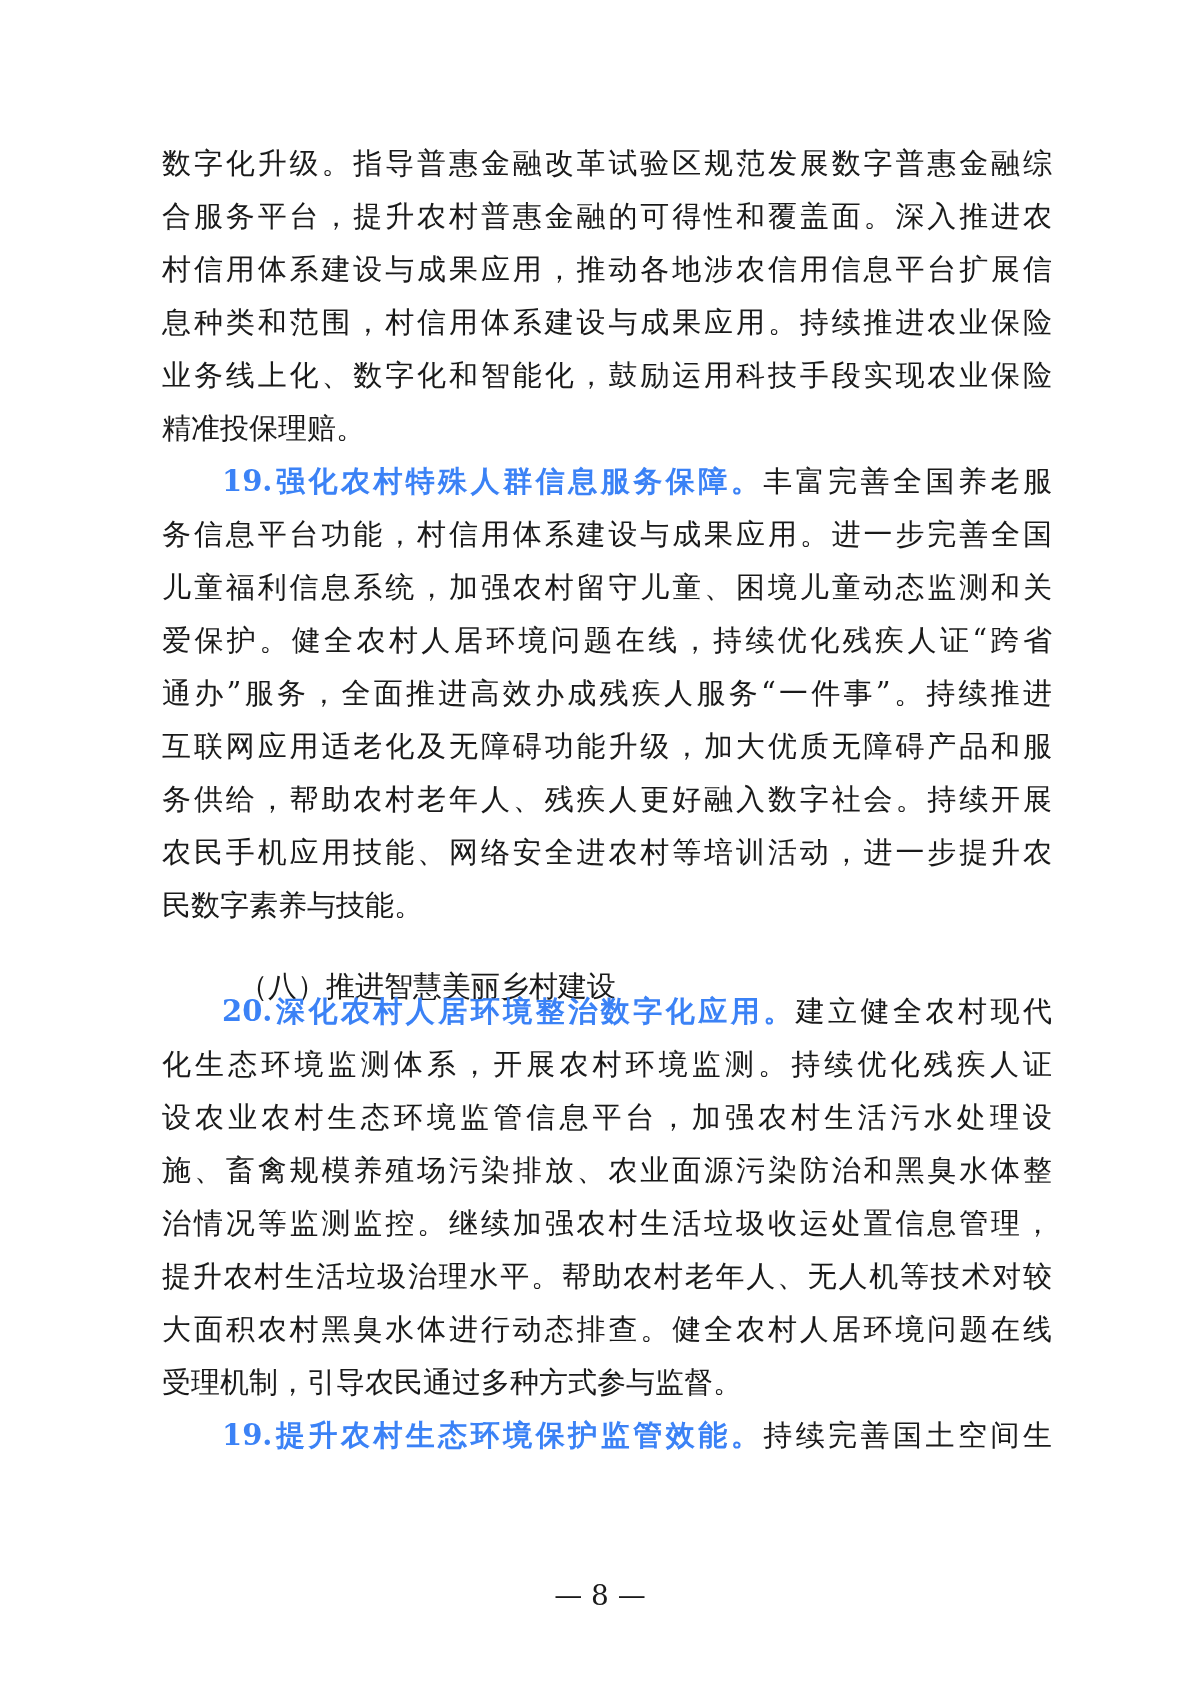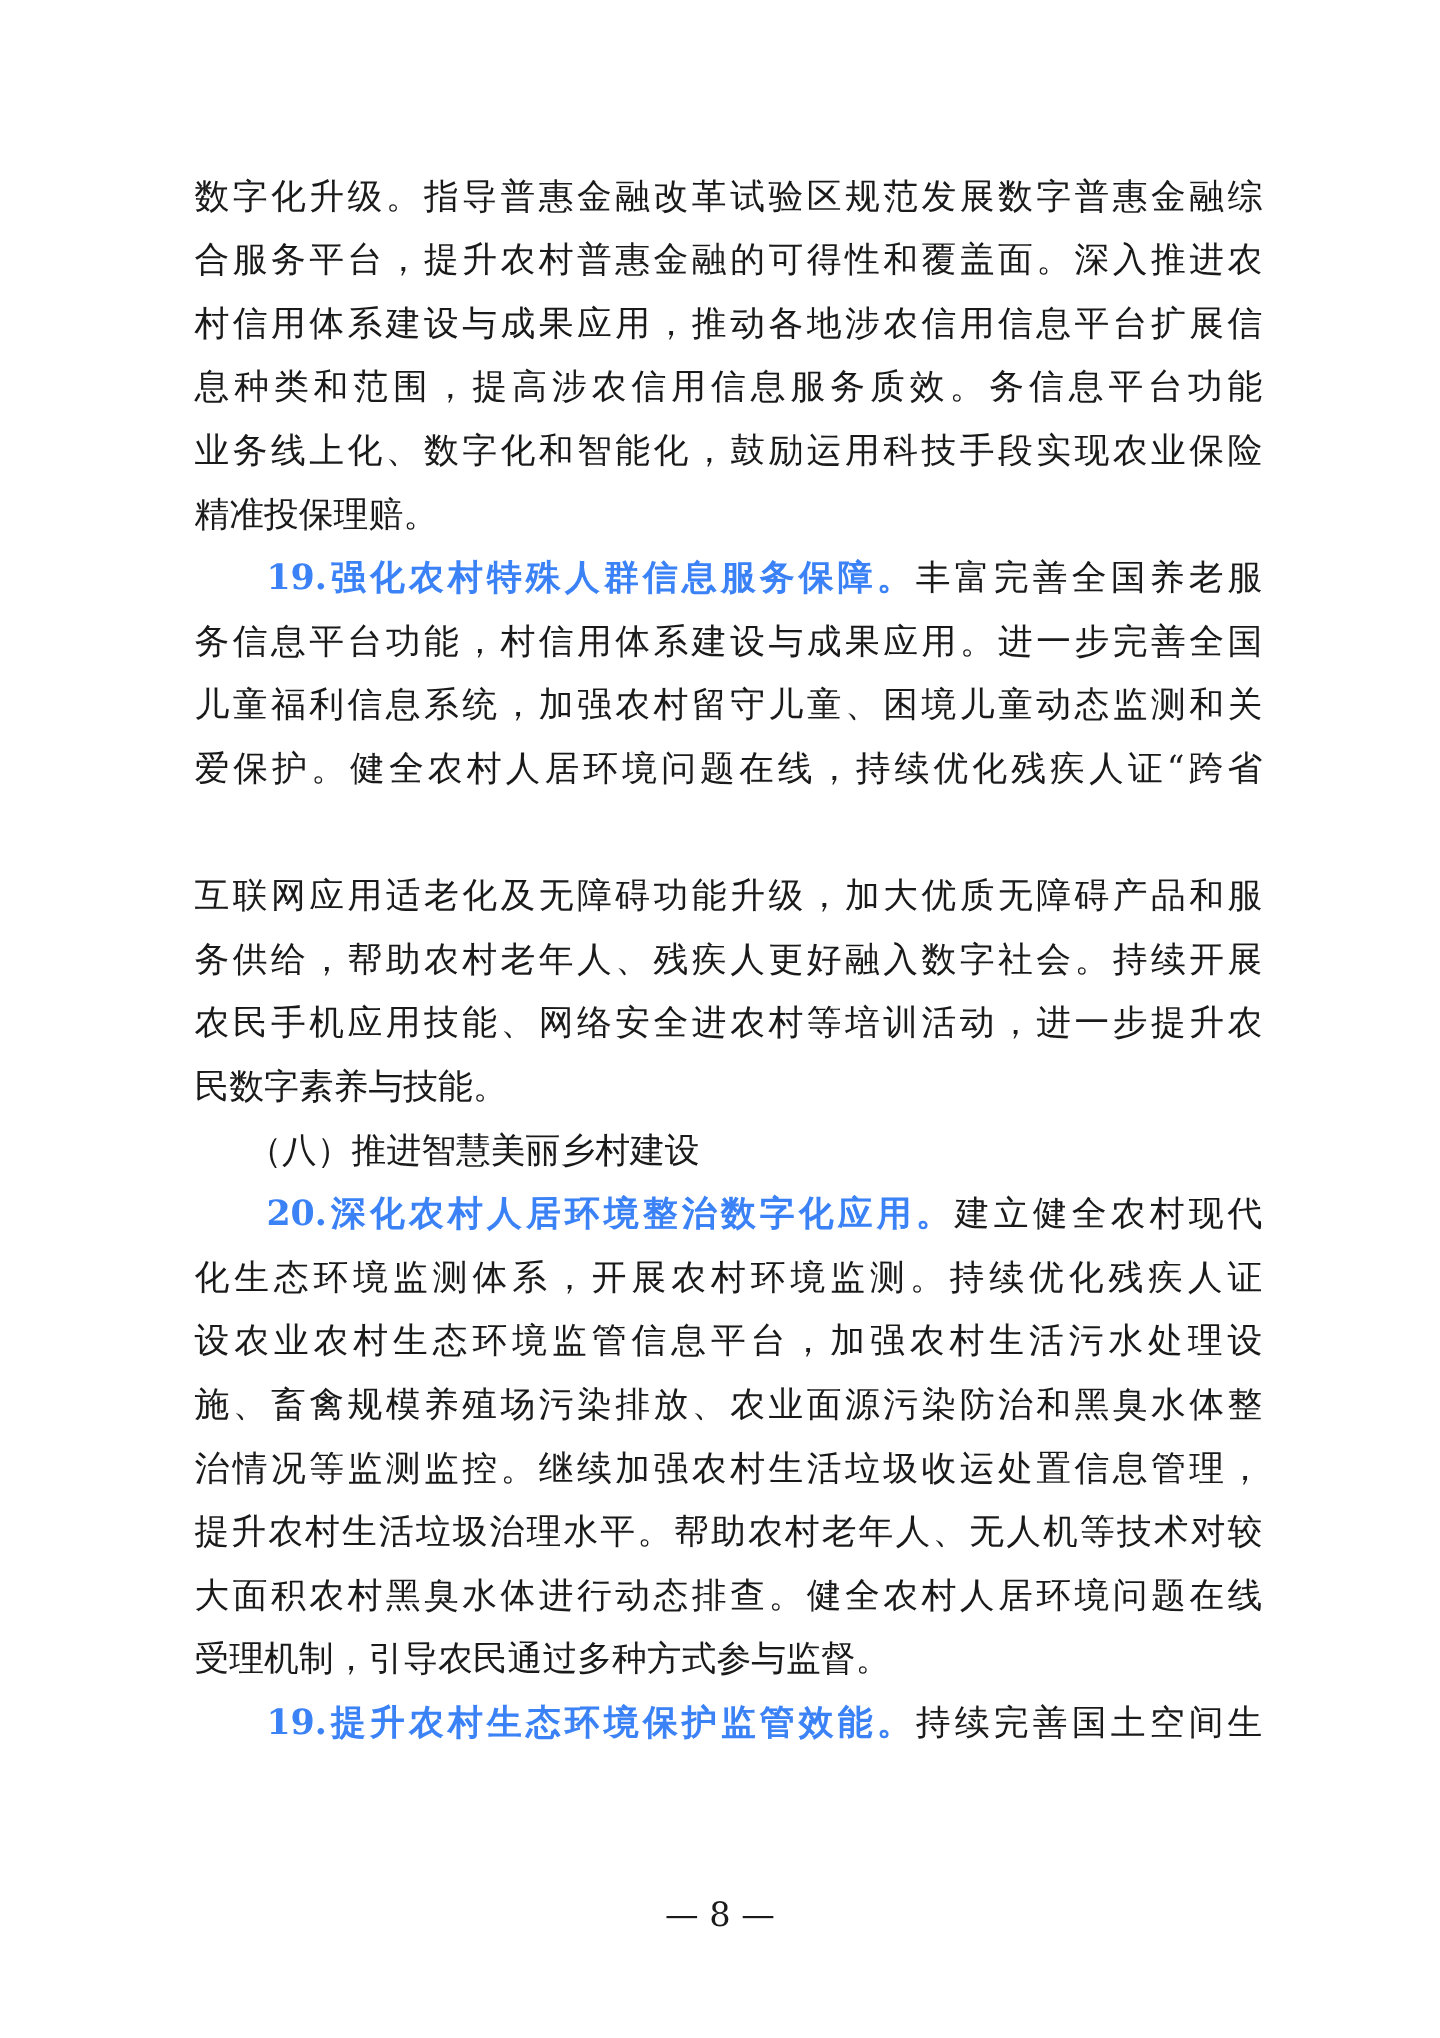--- a/index.html
+++ b/index.html
@@ -31,50 +31,51 @@
       font-size: 29px;
       line-height: 40px;
       white-space: nowrap;
       text-align: justify;
       text-align-last: justify;
       letter-spacing: 0px;
     }
     .line.last { text-align-last: left; }
     .line.indent { left: 222px; width: 830px; }
     .bold { font-weight: bold; color: #3b82f6; }
-    .heading-line { left: 206px; width: auto; text-align-last: left; }
+    .heading-line { left: 239px; width: auto; text-align-last: left; margin-top: 28px; }
     .page-number {
       position: absolute;
       left: 0;
       width: 1200px;
       top: 1578px;
       text-align: center;
       font-size: 28px;
       line-height: 36px;
       color: #1a1a1a;
     }
   </style>
 </head>
 <body>
 
 <div class="page">
 
   <div class="line" style="top:143px">数字化升级。指导普惠金融改革试验区规范发展数字普惠金融综</div>
   <div class="line" style="top:196px">合服务平台，提升农村普惠金融的可得性和覆盖面。深入推进农</div>
   <div class="line" style="top:249px">村信用体系建设与成果应用，推动各地涉农信用信息平台扩展信</div>
-  <div class="line" style="top:302px">息种类和范围，提高涉农信用信息服务质效。务信息平台功能</div>
+  <div class="line" style="top:302px">息种类和范围，村信用体系建设与成果应用。持续推进农业保险</div>
   <div class="line" style="top:355px">业务线上化、数字化和智能化，鼓励运用科技手段实现农业保险</div>
   <div class="line last" style="top:408px">精准投保理赔。</div>
 
   <div class="line indent" style="top:461px">
     <span class="bold">19.强化农村特殊人群信息服务保障。</span><span>丰富完善全国养老服</span>
   </div>
   <div class="line" style="top:514px">务信息平台功能，村信用体系建设与成果应用。进一步完善全国</div>
   <div class="line" style="top:567px">儿童福利信息系统，加强农村留守儿童、困境儿童动态监测和关</div>
   <div class="line" style="top:620px">爱保护。健全农村人居环境问题在线，持续优化残疾人证“跨省</div>
+  <div class="line" style="top:673px">通办”服务，全面推进高效办成残疾人服务“一件事”。持续推进</div>
   <div class="line" style="top:726px">互联网应用适老化及无障碍功能升级，加大优质无障碍产品和服</div>
   <div class="line" style="top:779px">务供给，帮助农村老年人、残疾人更好融入数字社会。持续开展</div>
   <div class="line" style="top:832px">农民手机应用技能、网络安全进农村等培训活动，进一步提升农</div>
   <div class="line last" style="top:885px">民数字素养与技能。</div>
 
   <div class="line heading-line" style="top:938px">（八）推进智慧美丽乡村建设</div>
 
   <div class="line indent" style="top:991px">
     <span class="bold">20.深化农村人居环境整治数字化应用。</span><span>建立健全农村现代</span>
   </div>

